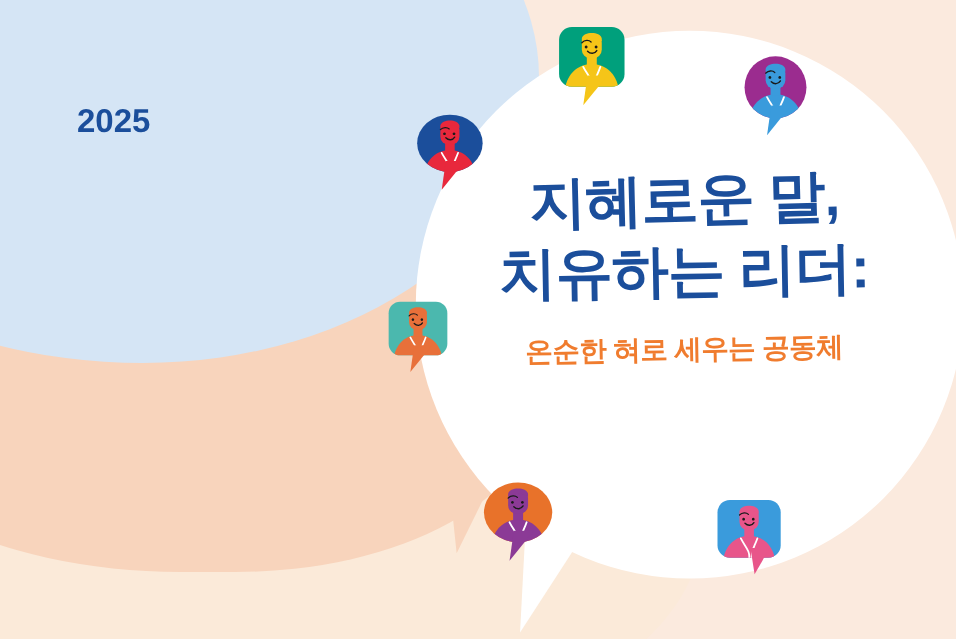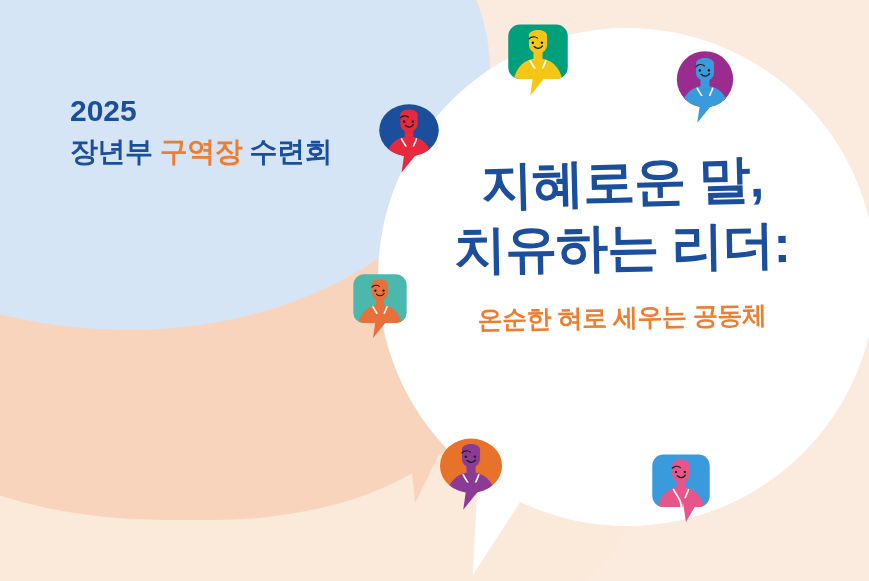--- a/index.html
+++ b/index.html
@@ -118,21 +118,20 @@
   <div class="shape bg-cream"></div>
   <div class="shape bg-peach"></div>
   <div class="shape bg-peach-tail"></div>
   <div class="shape bg-blue"></div>
   <div class="shape bg-blue-tail"></div>
   <div class="shape bg-white"></div>
   <div class="shape bg-white-tail"></div>
 
   <div class="headline">
     <div class="year">2025</div>
-    <div class="sub"><span>장년부 </span><span class="accent">구역장</span><span> 수련회</span></div>
   </div>
 
   <div class="main-title">
     <div class="l1">지혜로운 말,</div>
     <div class="l2">치유하는 리더:</div>
     <div class="tagline">온순한 혀로 세우는 공동체</div>
   </div>
 
   <div id="avatar-layer">
       <div class="avatar" style="left: 504px; top: 22px; width: 68px; height: 84.1px;">

